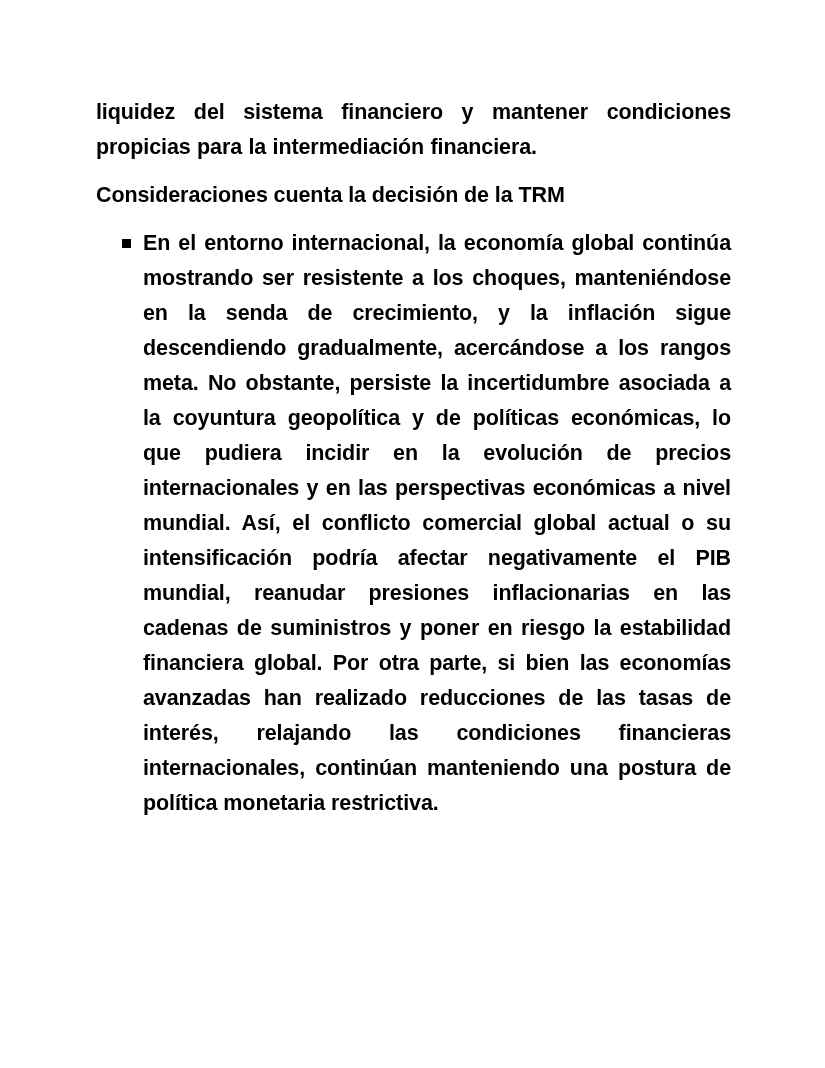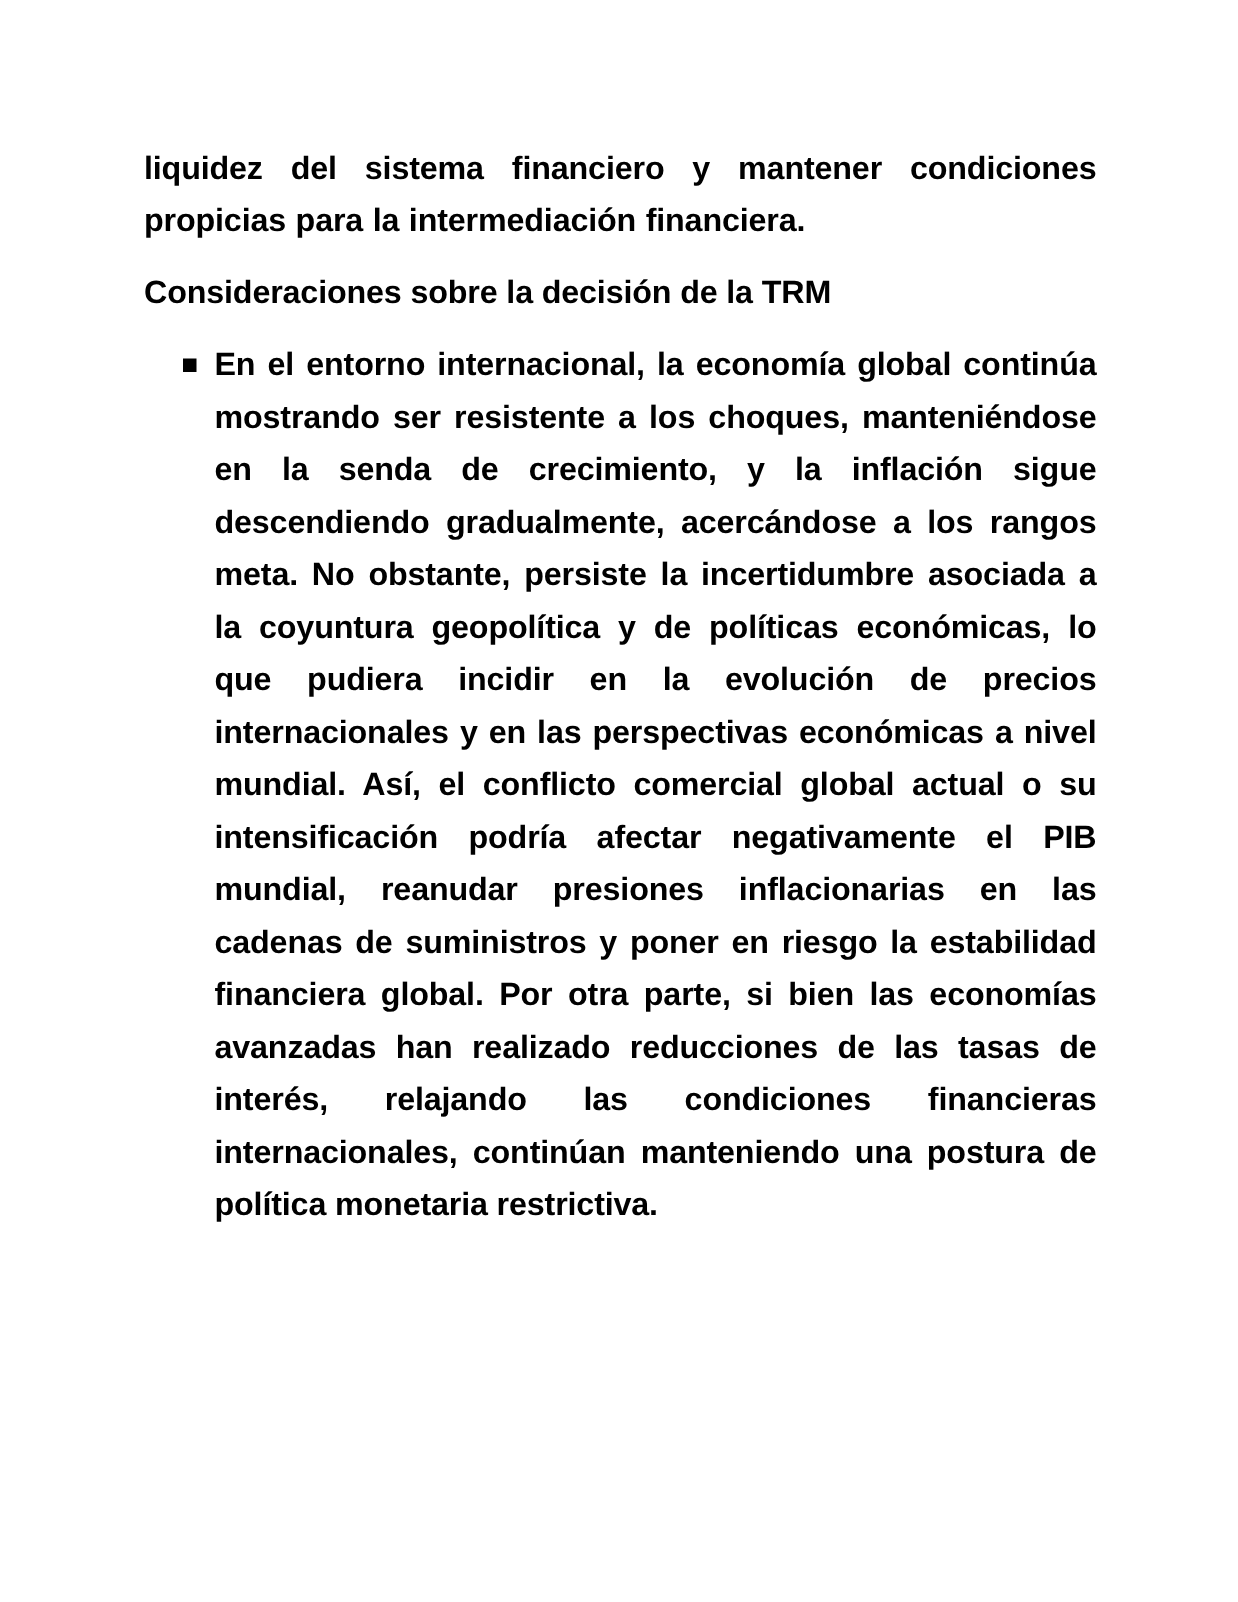--- a/index.html
+++ b/index.html
@@ -88,21 +88,21 @@
   
 </style>
 </head>
 <body>
 
 <div class="page">
   <div class="content">
 
     <p class="para">liquidez del sistema financiero y mantener condiciones propicias para la intermediación financiera.</p>
 
-    <p class="heading">Consideraciones sobre la decisión de la TRM</p>
+    <p class="heading">Consideraciones cuenta la decisión de la TRM</p>
 
 
     <ul class="bullet-list">
       <li class="bullet-item">
         <span class="bullet-marker"></span>
         <span class="bullet-text">En el entorno internacional, la economía global continúa mostrando ser resistente a los choques, manteniéndose en la senda de crecimiento, y la inflación sigue descendiendo gradualmente, acercándose a los rangos meta. No obstante, persiste la incertidumbre asociada a la coyuntura geopolítica y de políticas económicas, lo que pudiera incidir en la evolución de precios internacionales y en las perspectivas económicas a nivel mundial. Así, el conflicto comercial global actual o su intensificación podría afectar negativamente el PIB mundial, reanudar presiones inflacionarias en las cadenas de suministros y poner en riesgo la estabilidad financiera global. Por otra parte, si bien las economías avanzadas han realizado reducciones de las tasas de interés, relajando las condiciones financieras internacionales, continúan manteniendo una postura de política monetaria restrictiva.</span>
       </li>
     </ul>
 
   </div>

